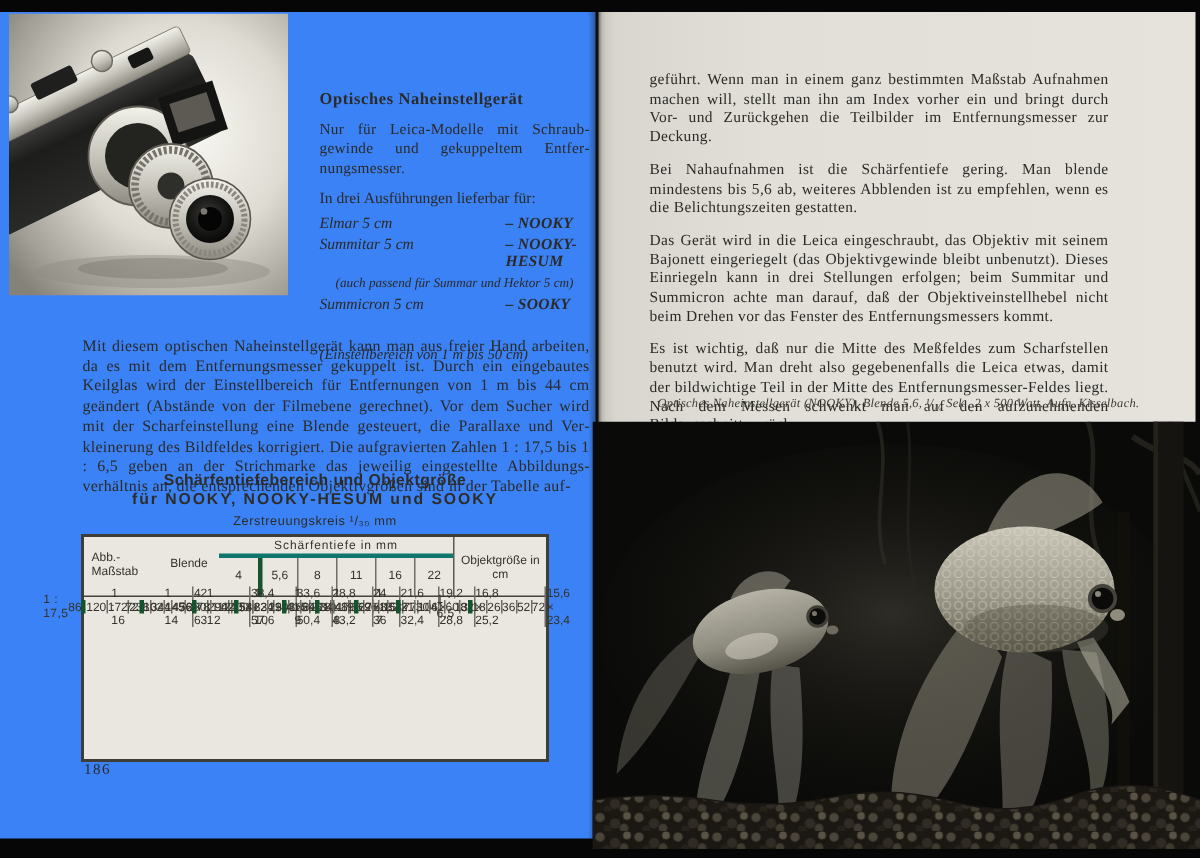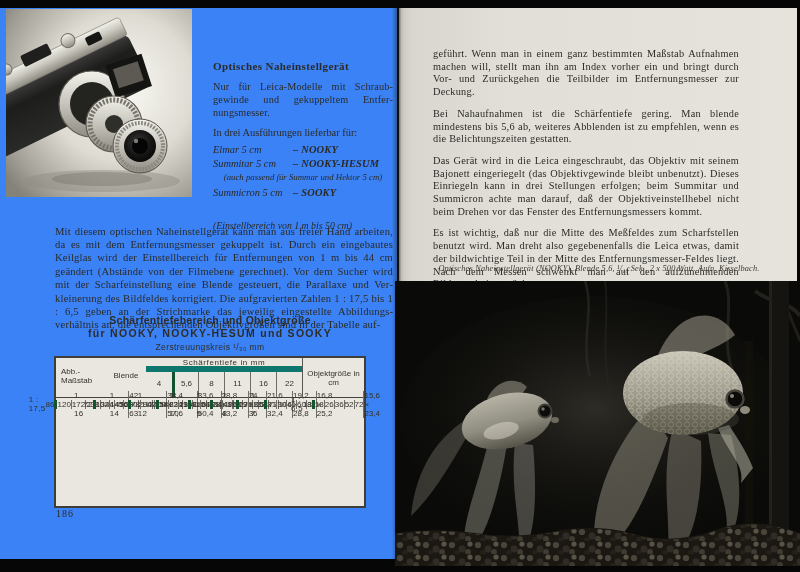--- a/index.html
+++ b/index.html
@@ -17,40 +17,40 @@
     background:linear-gradient(90deg,rgba(0,0,0,0) 0%,rgba(25,24,20,.40) 42%,rgba(25,24,20,.55) 55%,rgba(130,128,120,.18) 78%,rgba(0,0,0,0) 100%);}
 
   
   .camera-photo{position:absolute;left:6px;top:1px;width:186px;height:188px;display:block;}
   .left-col{position:absolute;left:213px;top:52px;width:180px;}
   .heading{font-size:11px;font-weight:bold;letter-spacing:.4px;margin:0 0 9px 0;}
   .intro{font-size:10.2px;line-height:12.8px;text-align:justify;letter-spacing:.2px;margin:0 0 8px 0;}
   .list-intro{font-size:10.4px;margin:0 0 6px 0;}
   .model-row{display:flex;font-style:italic;font-size:10.4px;margin:0 0 3px 0;}
   .model-row .lens{width:80px;flex:none;}
-  .model-row .device{font-weight:bold;letter-spacing:.2px;}
+  .model-row .device{font-weight:bold;letter-spacing:.2px;margin-left:44px;}
   .model-note{font-style:italic;font-size:8.8px;line-height:10px;text-align:center;margin:1px 0 5px 0;}
   .range-note{font-style:italic;font-size:9.8px;margin-top:22px;}
   .body-par{position:absolute;left:55px;top:206px;width:338px;
     font-size:10.6px;line-height:13.4px;text-align:justify;letter-spacing:.2px;}
 
   
   .table-block{position:absolute;left:54px;top:306px;width:312px;
     font-family:"Liberation Sans","DejaVu Sans",sans-serif;color:#2e2c27;}
   .tbl-title{font-size:10.5px;font-weight:bold;text-align:center;letter-spacing:.3px;line-height:12.5px;}
   .tbl-title.spaced{letter-spacing:1.3px;}
   .tbl-sub{font-size:8.5px;text-align:center;margin:3px 0 4px 0;letter-spacing:.4px;}
   .tbl{width:308px;margin:0 auto;display:grid;
     grid-template-columns:50px 40px repeat(6,26px) 62px;
     grid-template-rows:14px 26px repeat(9,12px);
     border:2px solid #3f3d37;background:#e9e7e0;
     font-size:8px;color:#34322c;}
   .tbl > div, .trow > div{display:flex;align-items:center;justify-content:center;line-height:9px;}
   .cA1{grid-column:1/3;grid-row:1;}
-  .cA2{grid-column:3/9;grid-row:1;border-bottom:6px solid #0f766e;letter-spacing:.6px;}
+  .cA2{grid-column:3/9;grid-row:1;border-bottom:3px solid #0f766e;letter-spacing:.6px;}
   .cObj{grid-column:9;grid-row:1/3;border-left:1px solid #5a5852;border-bottom:1px solid #45433d;
         flex-direction:column;text-align:center;padding:0 3px;}
   .cAbb{grid-column:1;grid-row:1/3;border-bottom:1px solid #45433d;
         justify-content:flex-start;align-items:flex-end;text-align:left;padding:0 2px 3px 5px;}
   .cBle{grid-column:2;grid-row:1/3;border-bottom:1px solid #45433d;align-items:flex-end;padding-bottom:4px;}
   .hN{grid-row:2;border-bottom:1px solid #45433d;align-items:flex-end;padding-bottom:3px;}
   .cN1{grid-column:3;}
   .cN2{grid-column:4;border-left:3px solid #14532d;}
   .cN3{grid-column:5;border-left:1px solid #6f6d66;}
   .cN4{grid-column:6;border-left:1px solid #6f6d66;}

